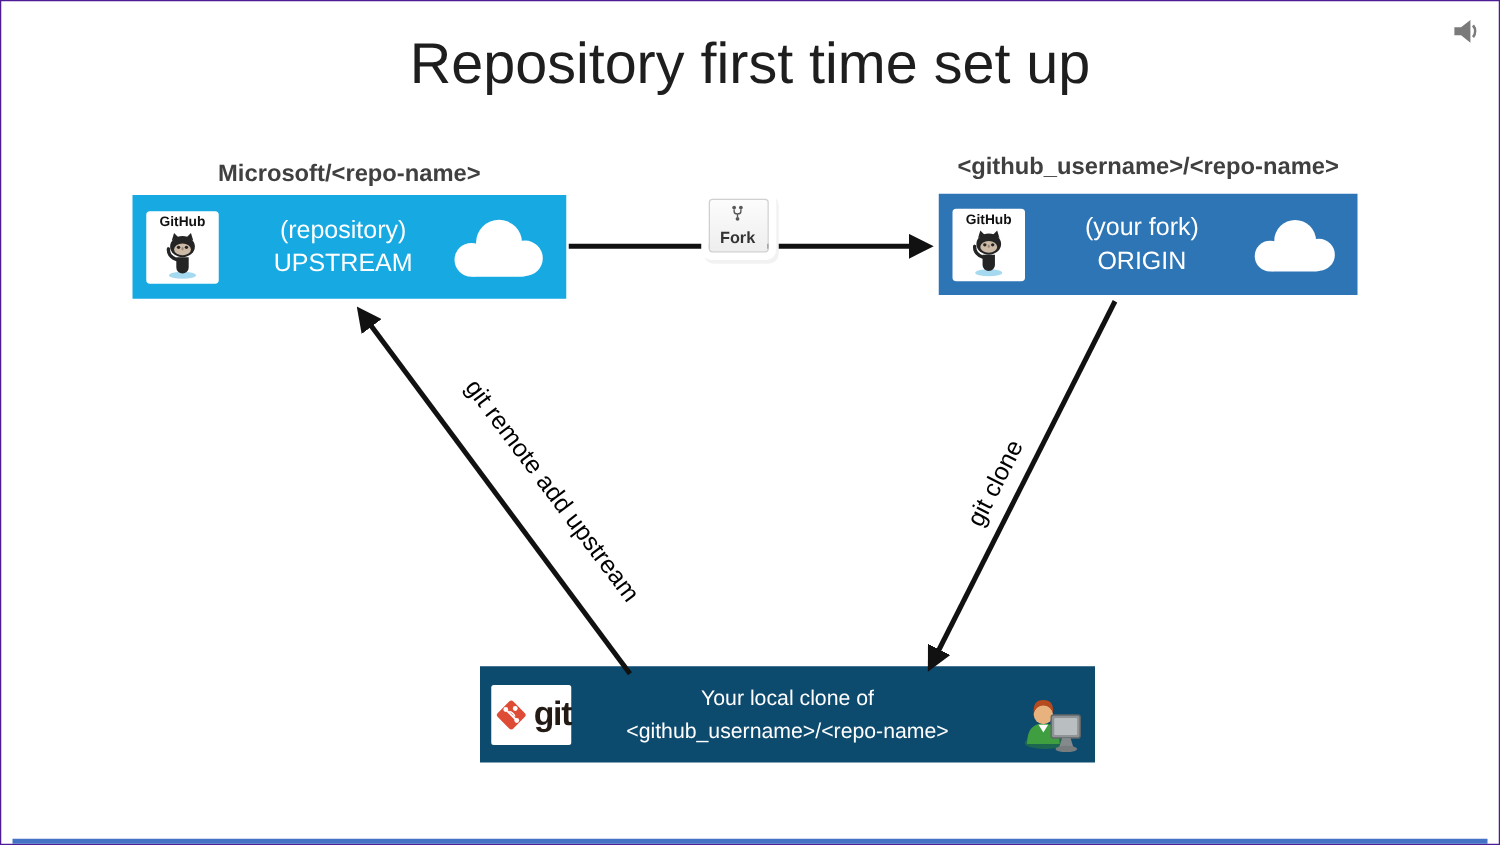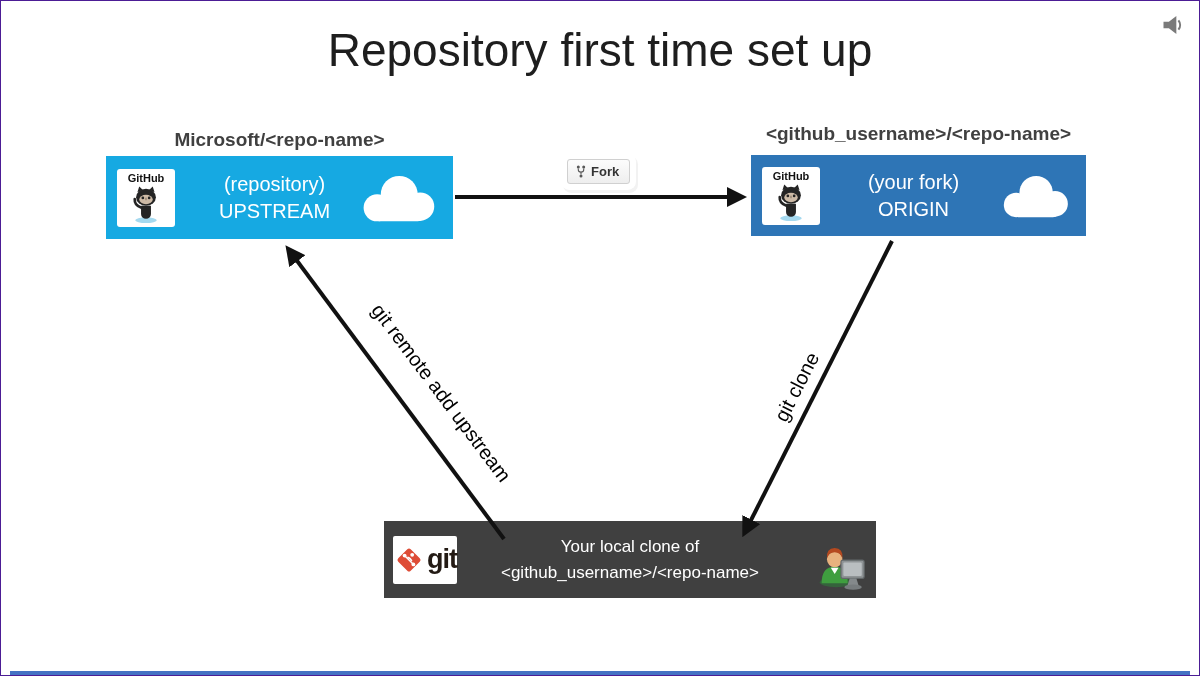--- a/index.html
+++ b/index.html
@@ -21,21 +21,21 @@
     position:absolute;text-align:center;font-size:19px;font-weight:600;color:#404040;
     white-space:nowrap;
   }
   .caption.upstream{left:105px;width:347px;top:128px;}
   .caption.origin{left:740px;width:355px;top:122px;}
 
   
   .node{position:absolute;z-index:4;}
   .node.upstream{left:105px;top:155px;width:347px;height:83px;background:#16a9e2;}
   .node.origin{left:750px;top:154px;width:335px;height:81px;background:#2e75b6;}
-  .node.local{left:383px;top:520px;width:492px;height:77px;background:#404040;}
+  .node.local{left:383px;top:532px;width:492px;height:77px;background:#0c4a6e;}
 
   .box-text{
     position:absolute;left:60px;right:70px;top:50%;transform:translateY(-50%);
     text-align:center;color:#fff;font-size:20px;line-height:27px;white-space:nowrap;
   }
   .node.local .box-text{left:80px;right:80px;font-size:17px;line-height:26px;}
 
   .gh-badge{
     position:absolute;left:11px;top:50%;transform:translateY(-50%);
     width:58px;height:58px;background:#fff;border-radius:3px;
@@ -56,20 +56,21 @@
 
   
   .fork-btn{
     position:absolute;left:566px;top:158px;z-index:7;
     display:inline-flex;align-items:center;gap:5px;
     padding:4px 10px 4px 8px;
     background:linear-gradient(#fcfcfc,#eeeeee);
     border:1px solid #d0d0d0;border-radius:3px;
     font-size:13px;color:#333;font-weight:600;
     box-shadow:0 0 0 6px #ffffff, 2px 3px 0 6px #f2f2f2;
+    flex-direction:column;
   }
 
   
   .arrows{position:absolute;inset:0;z-index:6;pointer-events:none;}
 
   
   .edge-label{
     position:absolute;z-index:8;font-size:20px;color:#000;white-space:nowrap;
     transform-origin:center center;
   }

